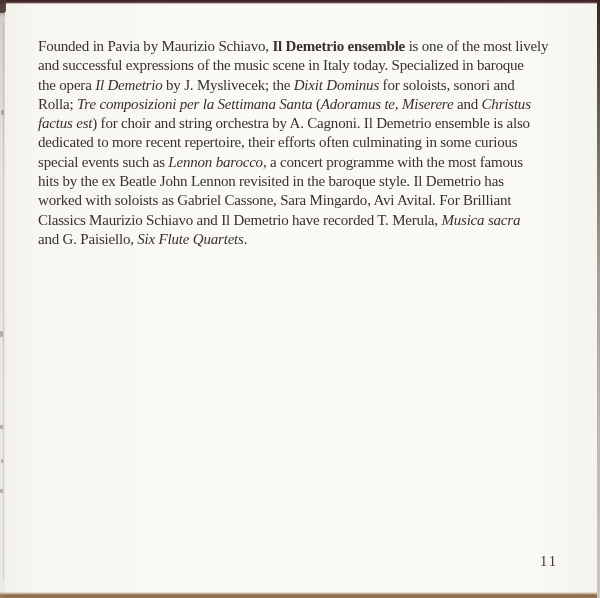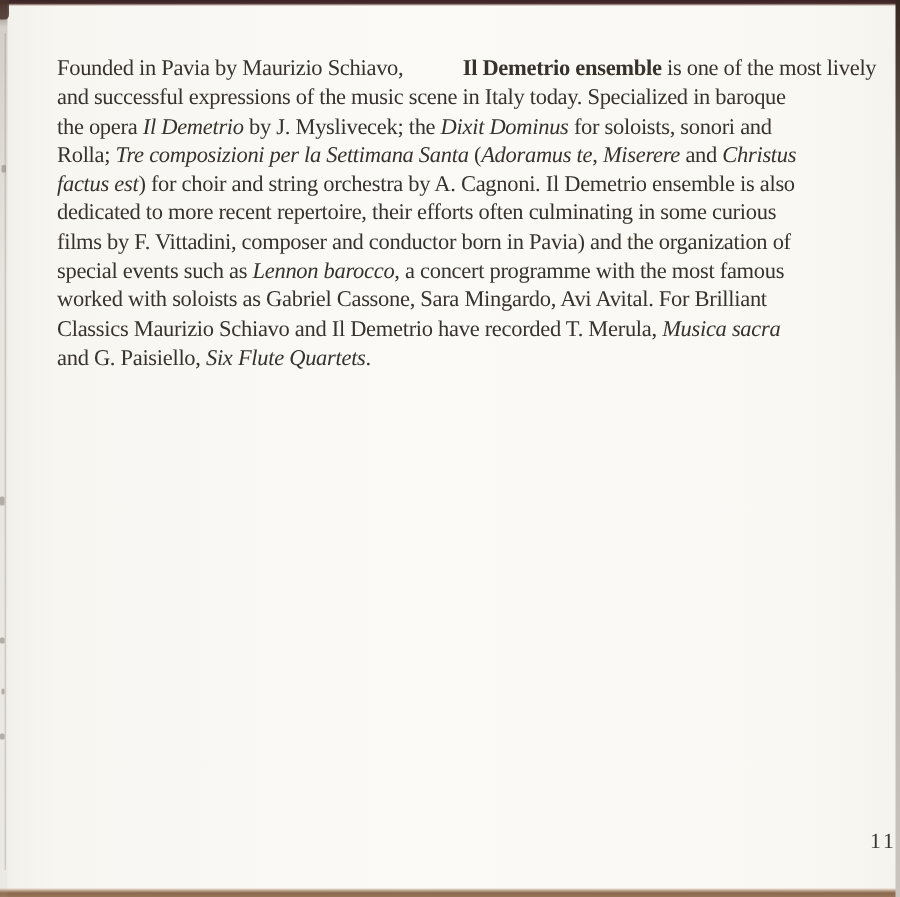--- a/index.html
+++ b/index.html
@@ -63,31 +63,30 @@
   .text-block {
     position: absolute;
     left: 38px;
     top: 37px;
     color: #37322c;
     font-size: 15px;
     line-height: 19.3px;
     letter-spacing: -0.2px;
   }
   .text-line { white-space: pre; }
-  .text-line span.b { font-weight: bold; margin-left: 36px; }
+  .text-line span.b { font-weight: bold; }
   .text-line span.i { font-style: italic; }
 
   .page-number {
     position: absolute;
     left: 540px;
     top: 553px;
     font-size: 14.5px;
     letter-spacing: 2px;
     color: #3a352f;
-    margin-left: 40px;
   }
 </style>
 </head>
 <body>
 
 <div id="stage">
   <div class="page">
     <div class="edge-top"></div>
     <div class="edge-bottom"></div>
     <div class="edge-right"></div>
@@ -100,22 +99,22 @@
     <div class="speck s4"></div>
     <div class="speck s5"></div>
 
     <div class="text-block">
         <div class="text-line"><span>Founded in Pavia by Maurizio Schiavo, </span><span class="b">Il Demetrio ensemble</span><span> is one of the most lively</span></div>
         <div class="text-line"><span>and successful expressions of the music scene in Italy today. Specialized in baroque</span></div>
         <div class="text-line"><span>the opera </span><span class="i">Il Demetrio</span><span> by J. Myslivecek; the </span><span class="i">Dixit Dominus</span><span> for soloists, sonori and</span></div>
         <div class="text-line"><span>Rolla; </span><span class="i">Tre composizioni per la Settimana Santa</span><span> (</span><span class="i">Adoramus te</span><span>, </span><span class="i">Miserere</span><span> and </span><span class="i">Christus</span></div>
         <div class="text-line"><span class="i">factus est</span><span>) for choir and string orchestra by A. Cagnoni. Il Demetrio ensemble is also</span></div>
         <div class="text-line"><span>dedicated to more recent repertoire, their efforts often culminating in some curious</span></div>
-        <div class="text-line"><span>films by F. Vittadini, composer and conductor born in Pavia) and the organization of</span></div>
         <div class="text-line"><span>special events such as </span><span class="i">Lennon barocco</span><span>, a concert programme with the most famous</span></div>
+        <div class="text-line"><span>hits by the ex Beatle John Lennon revisited in the baroque style. Il Demetrio has</span></div>
         <div class="text-line"><span>worked with soloists as Gabriel Cassone, Sara Mingardo, Avi Avital. For Brilliant</span></div>
         <div class="text-line"><span>Classics Maurizio Schiavo and Il Demetrio have recorded T. Merula, </span><span class="i">Musica sacra</span></div>
         <div class="text-line"><span>and G. Paisiello, </span><span class="i">Six Flute Quartets</span><span>.</span></div>
       </div>
 
     <div class="page-number">11</div>
   </div>
 </div>
 
 </body></html>

